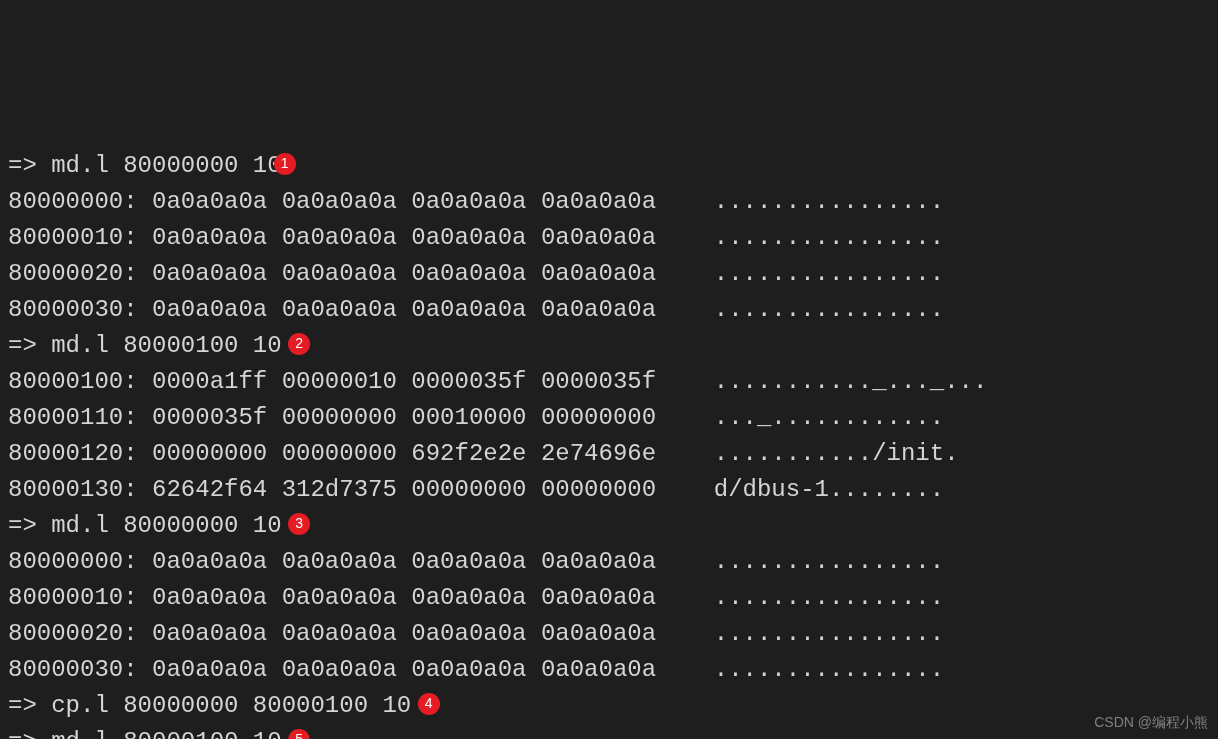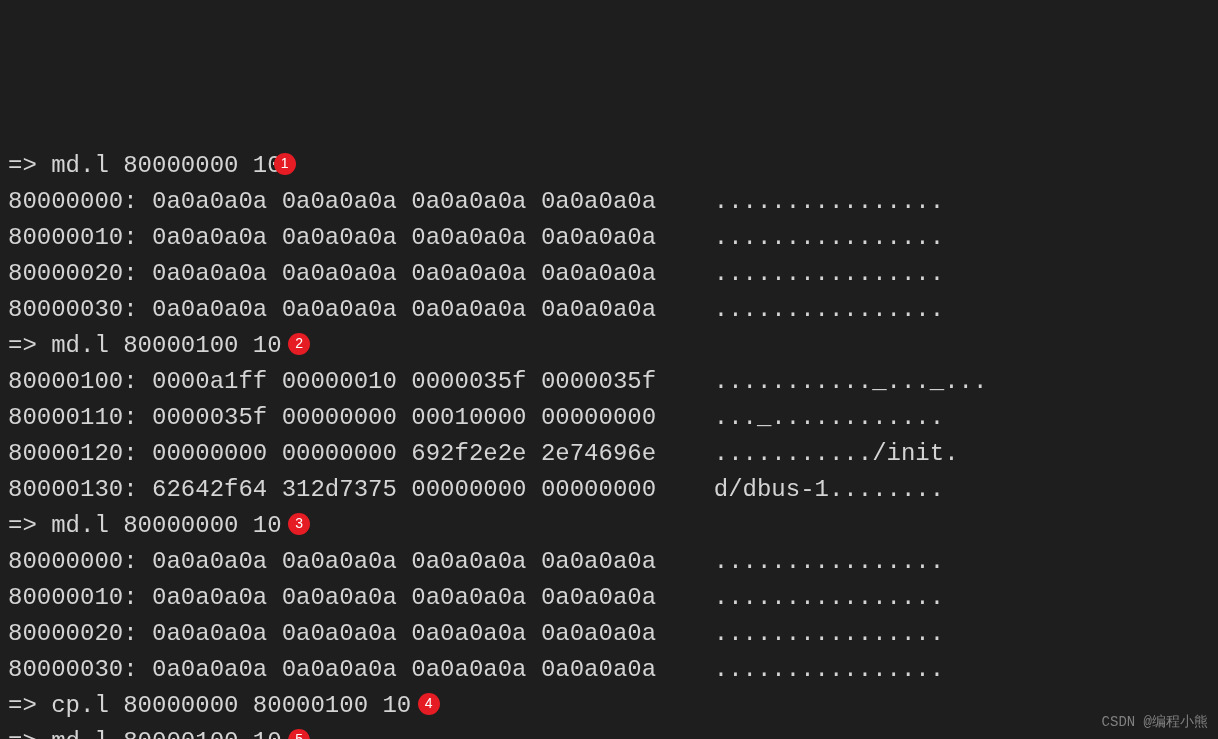--- a/index.html
+++ b/index.html
@@ -40,21 +40,21 @@
       position: relative;
       top: -2px;
       margin-left: -8px;
     }
     .watermark {
       position: absolute;
       bottom: 6px;
       right: 10px;
       color: #808080;
       font-size: 14px;
-      font-family: Liberation Mono, monospace;
+      font-family: Liberation Sans, sans-serif;
     }
   </style>
 </head>
 <body>
 
 
 
 <div id="terminal-container"><div class="line"><span>=&gt; md.l 80000000 10</span><span class="badge">1</span></div><div class="line"><span>80000000:</span> <span>0a0a0a0a 0a0a0a0a 0a0a0a0a 0a0a0a0a</span>    <span>................</span></div><div class="line"><span>80000010:</span> <span>0a0a0a0a 0a0a0a0a 0a0a0a0a 0a0a0a0a</span>    <span>................</span></div><div class="line"><span>80000020:</span> <span>0a0a0a0a 0a0a0a0a 0a0a0a0a 0a0a0a0a</span>    <span>................</span></div><div class="line"><span>80000030:</span> <span>0a0a0a0a 0a0a0a0a 0a0a0a0a 0a0a0a0a</span>    <span>................</span></div><div class="line"><span>=&gt; md.l 80000100 10 </span><span class="badge">2</span></div><div class="line"><span>80000100:</span> <span>0000a1ff 00000010 0000035f 0000035f</span>    <span>..........._..._...</span></div><div class="line"><span>80000110:</span> <span>0000035f 00000000 00010000 00000000</span>    <span>..._............</span></div><div class="line"><span>80000120:</span> <span>00000000 00000000 692f2e2e 2e74696e</span>    <span>.........../init.</span></div><div class="line"><span>80000130:</span> <span>62642f64 312d7375 00000000 00000000</span>    <span>d/dbus-1........</span></div><div class="line"><span>=&gt; md.l 80000000 10 </span><span class="badge">3</span></div><div class="line"><span>80000000:</span> <span>0a0a0a0a 0a0a0a0a 0a0a0a0a 0a0a0a0a</span>    <span>................</span></div><div class="line"><span>80000010:</span> <span>0a0a0a0a 0a0a0a0a 0a0a0a0a 0a0a0a0a</span>    <span>................</span></div><div class="line"><span>80000020:</span> <span>0a0a0a0a 0a0a0a0a 0a0a0a0a 0a0a0a0a</span>    <span>................</span></div><div class="line"><span>80000030:</span> <span>0a0a0a0a 0a0a0a0a 0a0a0a0a 0a0a0a0a</span>    <span>................</span></div><div class="line"><span>=&gt; cp.l 80000000 80000100 10 </span><span class="badge">4</span></div><div class="line"><span>=&gt; md.l 80000100 10 </span><span class="badge">5</span></div></div>
 <div class="watermark">CSDN @编程小熊</div>
 

